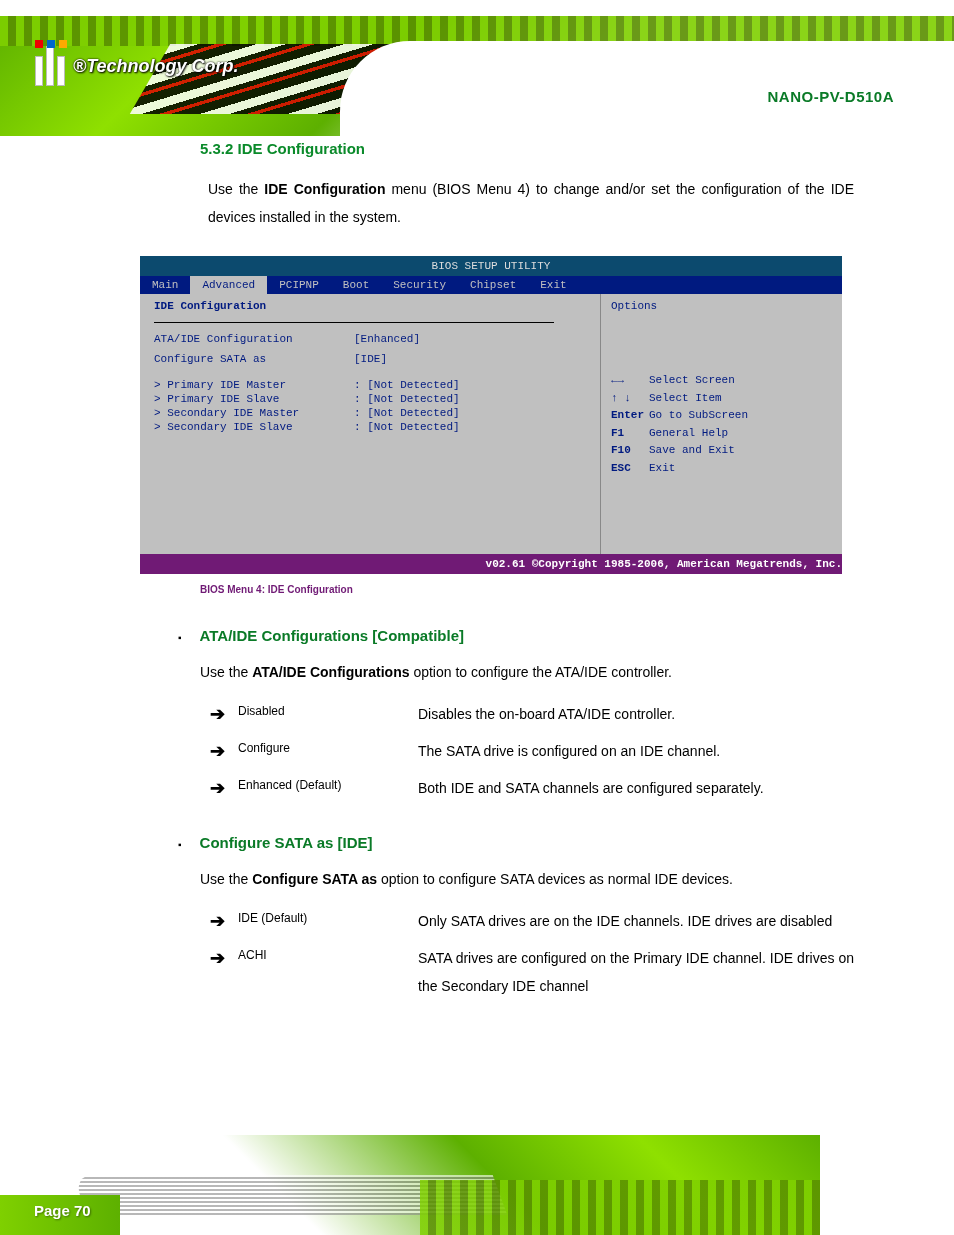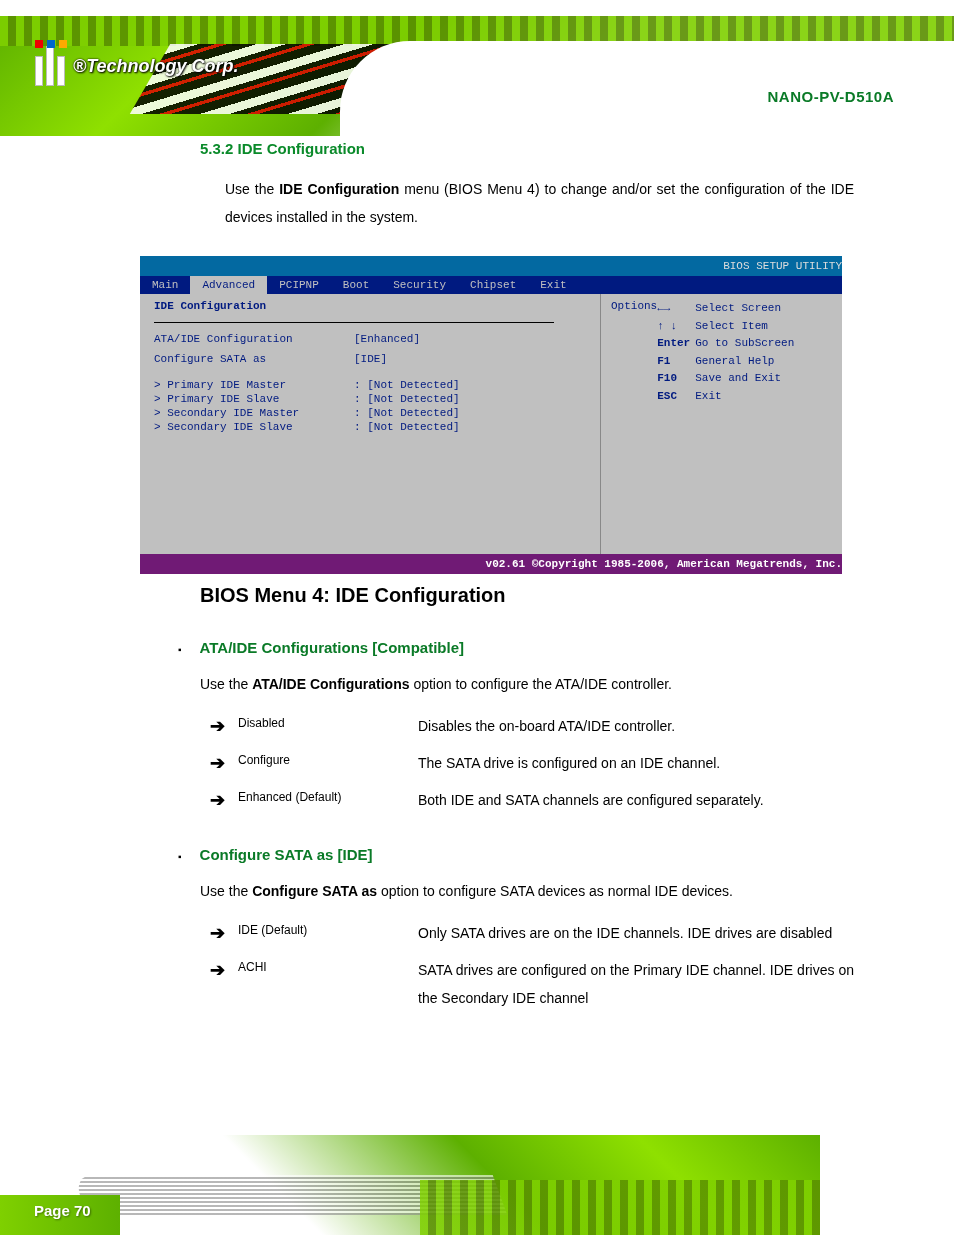--- a/index.html
+++ b/index.html
@@ -87,36 +87,36 @@
     top: 140px;
     left: 0;
     width: 954px;
     padding: 0 100px 0 140px;
   }
   .section-title {
     color:#0a8a2a; font-weight:bold; font-size:15px;
     margin: 0 0 18px 60px;
   }
   .intro-para {
-    margin-left: 85px;
+    margin-left: 68px;
     margin-bottom: 25px;
     line-height: 2.0;
     text-align: justify;
   }
   .intro-para .bold { font-weight:bold; }
 
   
   .bios-box {
     width: 702px;
     margin: 0 0 0 0;
     font-family: "Lucida Console","Courier New",monospace;
     font-size: 11px;
   }
   .bios-gray-bar {
-    background:#0369a1; color:#ddd; text-align:right; height:20px; line-height:20px;
+    background:#0c4a6e; color:#ddd; text-align:center; height:20px; line-height:20px;
   }
   .bios-tabs {
     display:flex; background:#001a80; color:#c0c0c0; height:18px; line-height:18px;
   }
   .bios-tabs > div { padding:0 12px; }
   .bios-tabs .active { background:#c0c0c0; color:#001a80; }
   .bios-body {
     display:flex; background:#c0c0c0; height:260px;
   }
   .bios-left {
@@ -136,31 +136,31 @@
   .bios-opt-row .k { flex:0 0 200px; }
   .bios-opt-row .v { }
   .bios-left .drive { margin-top:14px; }
   .bios-left .drive .k::before { content:"> "; }
   .bios-right {
     flex:1;
     border-left:1px solid #888;
     padding:6px 10px;
     color:#001a80;
     display:flex;
-    flex-direction:row;
+    flex-direction:column;
   }
   .bios-help { flex:0 0 auto; margin-bottom: 60px; }
   .bios-keys { font-size:11px; line-height:1.6; }
   .bios-keys .sym { color:#001a80; font-weight:bold; display:inline-block; width:38px; }
   .bios-keys .lbl { color:#001a80; }
   .bios-footer {
     background:#701a75; color:#fff; text-align:right; height:20px; line-height:20px;font-weight:bold;
   }
   .bios-caption {
-    color:#000000; font-weight:bold; font-size:20px; margin-top:10px; margin-left:60px;
+    color:#701a75; font-weight:bold; font-size:10px; margin-top:10px; margin-left:60px;
   }
 
   
   .item-heading {
     margin: 32px 0 14px 38px;
     font-weight:bold; color:#0a7a27; font-size:15px;
   }
   .item-heading::before {
     content:"▪"; color:#000; font-size:10px; margin-right:18px; vertical-align:middle;
   }

